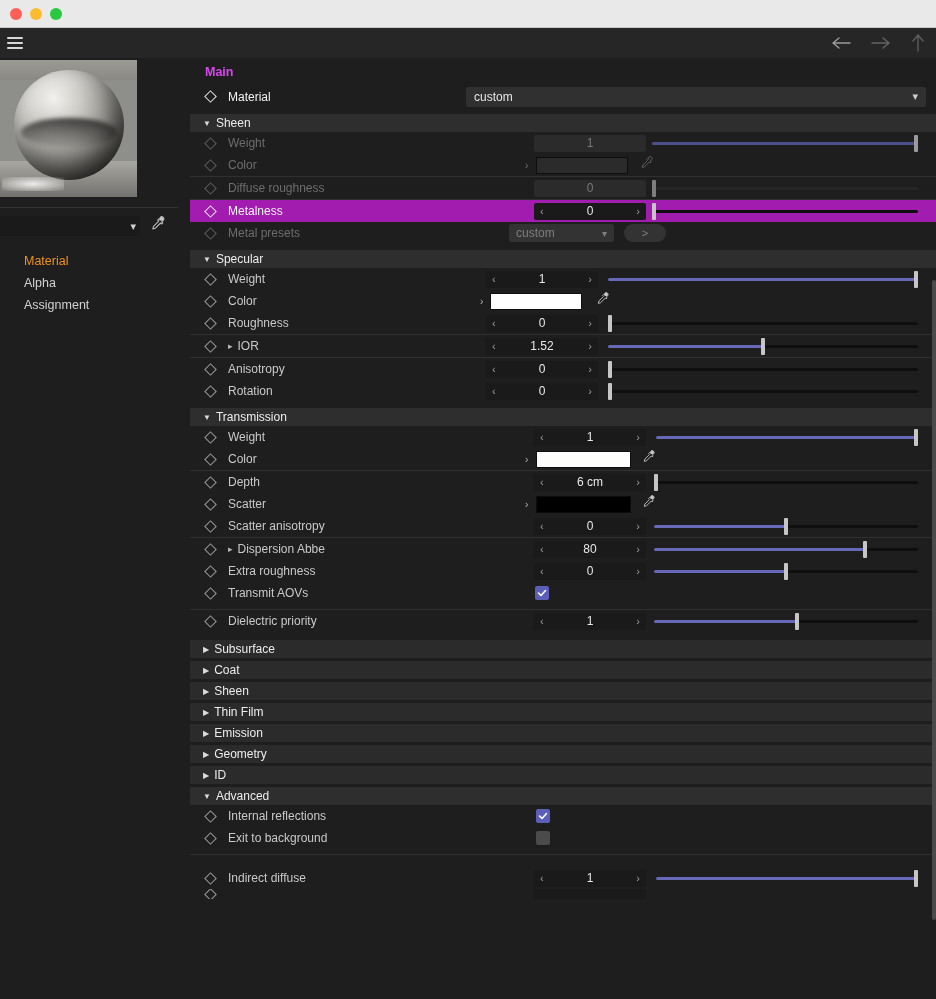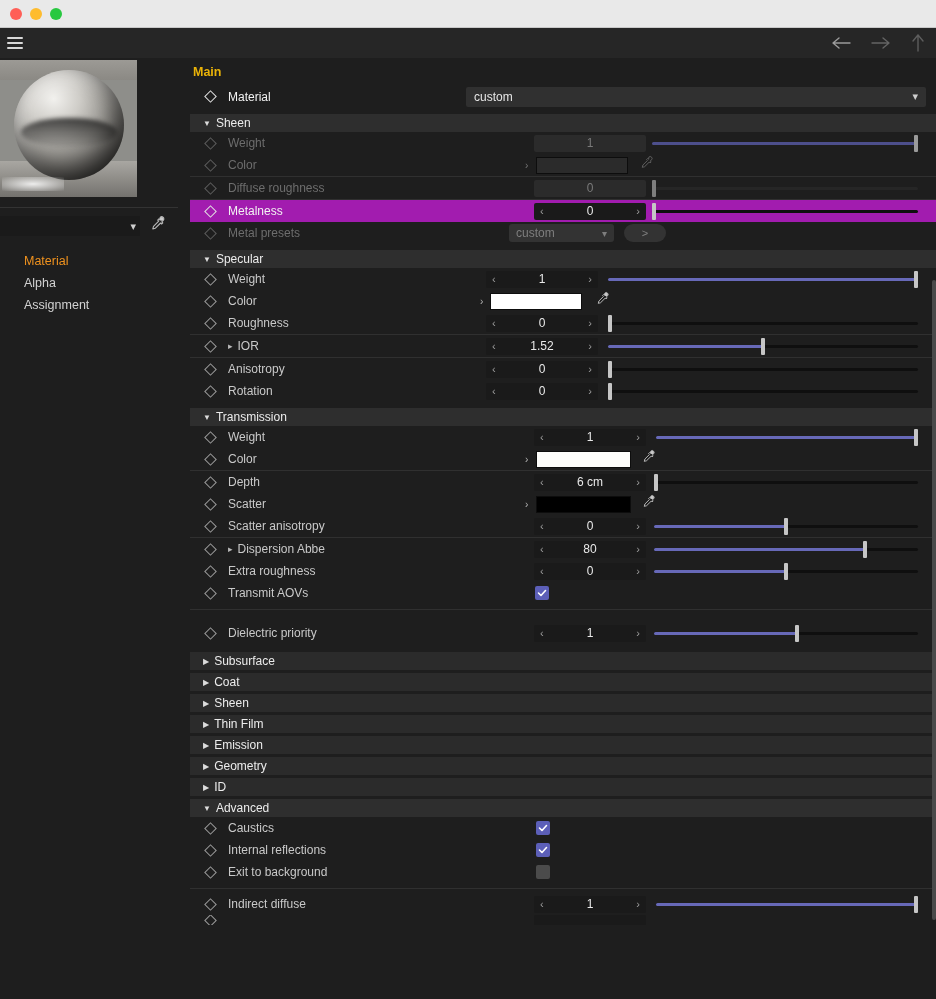--- a/index.html
+++ b/index.html
@@ -117,22 +117,23 @@
   .nav-list div.active { color: #f0921e; }
 
   
   .main-panel {
     width: 746px; height: 941px;
     background: #1e1e1e;
     position: relative;
     overflow: hidden;
   }
   .main-title {
-    font-size: 12.5px; font-weight: bold; color: #eab308;
+    font-size: 12.5px; font-weight: bold; color: #d946ef;
     padding: 7px 0 6px 3px;
+    margin-left: 12px;
   }
 
   .row {
     display: flex; align-items: center;
     height: 22px;
     position: relative;
   }
   .row.tall { height: 23px; }
   .row.hover { background: #a21caf; }
 
@@ -640,21 +641,21 @@
       <span class="lbl">Transmit AOVs</span>
       <div class="cbox" style="left:345px;">
         <svg width="10" height="10" viewBox="0 0 10 10">
             <path d="M1.5 5 L4 7.5 L8.5 2.5" stroke="#fff" stroke-width="1.6" fill="none" stroke-linecap="round" stroke-linejoin="round"></path>
           </svg>
       </div>
     </div>
 
     <div class="sep" style="margin-top:5px;"></div>
 
-    <div class="row" style="margin-top:12px;text-align:center;">
+    <div class="row" style="margin-top:0;text-align:center;">
       <div class="key-diamond"></div>
       <span class="lbl">Dielectric priority</span>
       <div class="numfield dark">
         <span class="arrow-l">‹</span>
         <span>1</span>
         <span class="arrow-r">›</span>
       </div>
       <div class="slider" style="left:464px; right:18px;">
         <div class="track"></div>
         <div class="fill" style="width:54%;"></div>
@@ -691,49 +692,40 @@
     <div class="group-header collapsed" style="margin-bottom:3px;">
       <span class="tri">▶</span>
       <span>ID</span>
     </div>
 
     <div class="group-header">
       <span class="tri">▼</span>
       <span>Advanced</span>
     </div>
 
-    <div class="row">
-      <div class="key-diamond"></div>
-      <span class="lbl">Caustics</span>
-      <div class="cbox">
-        <svg width="10" height="10" viewBox="0 0 10 10">
-            <path d="M1.5 5 L4 7.5 L8.5 2.5" stroke="#fff" stroke-width="1.6" fill="none" stroke-linecap="round" stroke-linejoin="round"></path>
-          </svg>
-      </div>
-    </div>
 
     <div class="row">
       <div class="key-diamond"></div>
       <span class="lbl">Internal reflections</span>
       <div class="cbox">
         <svg width="10" height="10" viewBox="0 0 10 10">
             <path d="M1.5 5 L4 7.5 L8.5 2.5" stroke="#fff" stroke-width="1.6" fill="none" stroke-linecap="round" stroke-linejoin="round"></path>
           </svg>
       </div>
     </div>
 
     <div class="row">
       <div class="key-diamond"></div>
       <span class="lbl">Exit to background</span>
       <div class="cbox off"></div>
     </div>
 
     <div class="sep" style="margin-top:5px;"></div>
 
-    <div class="row" style="margin-top:4px;">
+    <div class="row" style="margin-top:12px;">
       <div class="key-diamond"></div>
       <span class="lbl">Indirect diffuse</span>
       <div class="numfield dark">
         <span class="arrow-l">‹</span>
         <span>1</span>
         <span class="arrow-r">›</span>
       </div>
       <div class="slider" style="left:466px; right:18px;">
         <div class="track"></div>
         <div class="fill" style="width:100%;"></div>

